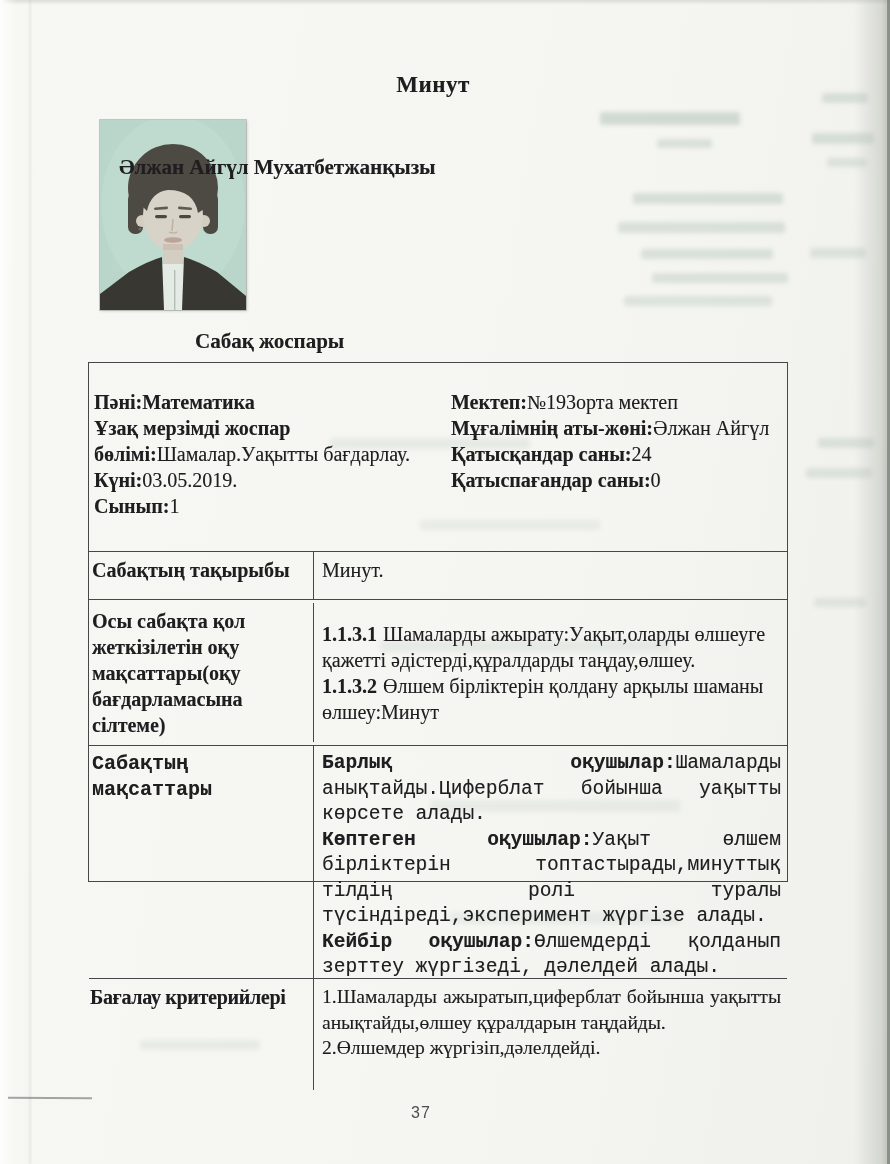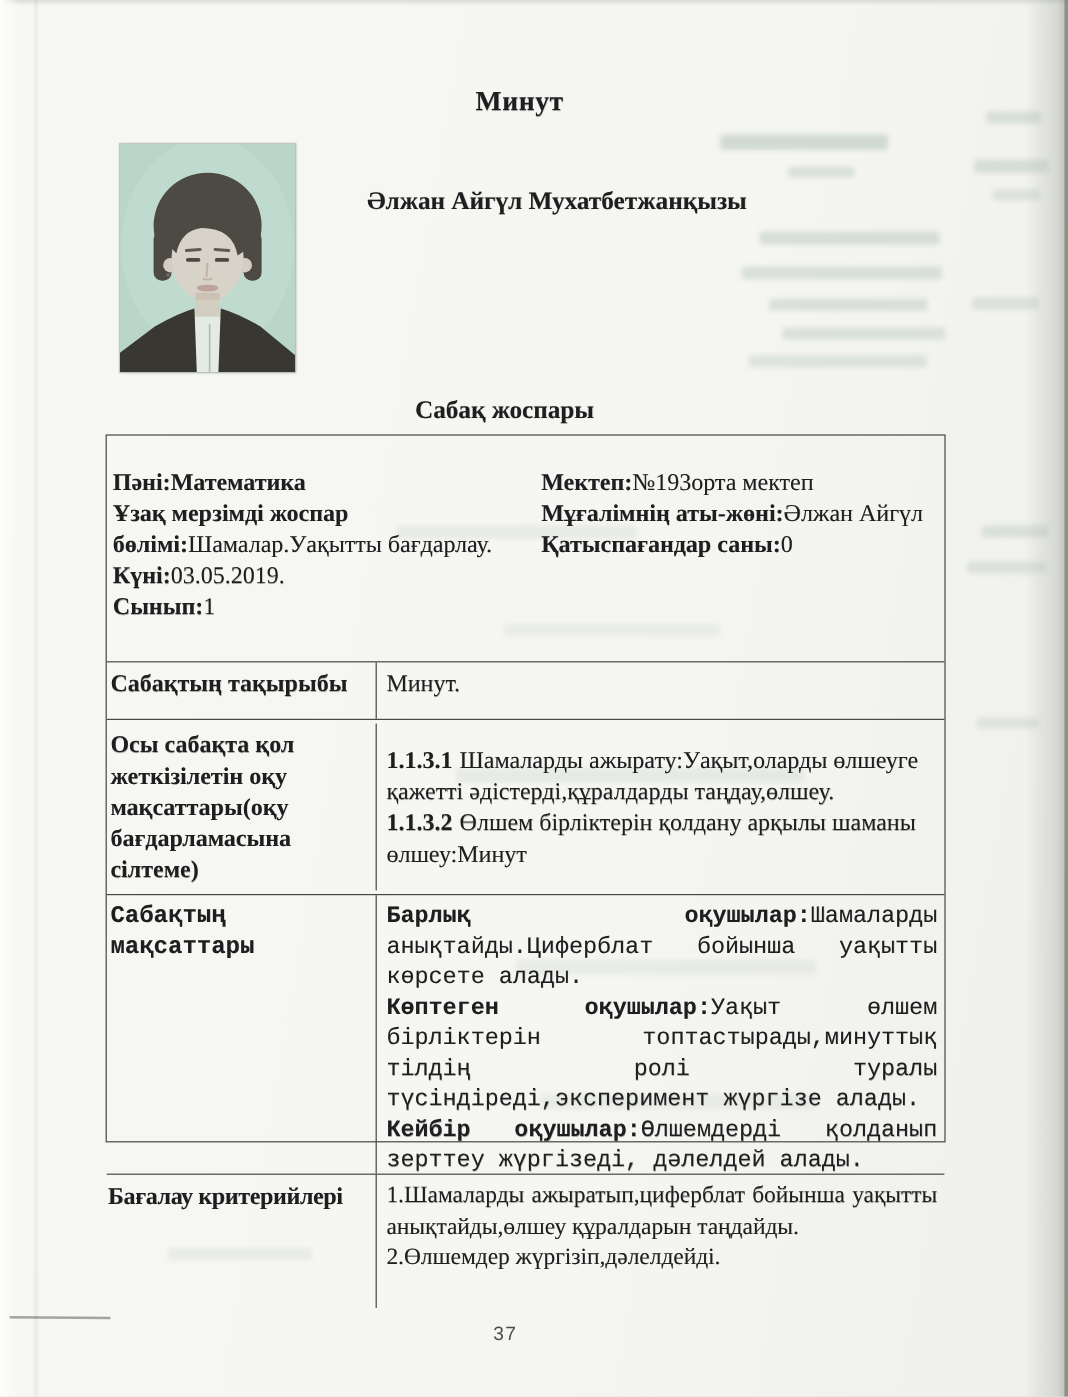--- a/index.html
+++ b/index.html
@@ -16,34 +16,34 @@
   .edge-top{position:absolute;left:0;top:0;width:100%;height:5px;
     background:linear-gradient(#c9ccc6,rgba(200,204,198,0));opacity:.6;}
   .edge-right{position:absolute;right:0;top:0;width:36px;height:100%;
     background:linear-gradient(to right,rgba(160,168,158,0),rgba(150,158,148,.30) 75%,rgba(120,128,118,.45));}
   .edge-right-line{position:absolute;right:0;top:0;width:3px;height:100%;background:#767d74;opacity:.7;}
   .crease{position:absolute;left:29px;top:0;width:2px;height:100%;background:#9a9a95;opacity:.18;filter:blur(1px);}
 
   .doc-title{position:absolute;top:72px;left:3px;width:860px;text-align:center;
     font-size:23px;font-weight:bold;letter-spacing:.5px;
     text-shadow:.3px .3px .6px rgba(30,30,30,.4);}
-  .teacher-name{position:absolute;top:155px;left:119px;width:690px;text-align:center;
+  .teacher-name{position:absolute;top:155px;left:119px;width:690px;
     font-size:21px;font-weight:bold;
     text-shadow:.3px .3px .6px rgba(30,30,30,.4);}
-  .section-heading{position:absolute;top:329px;left:195px;width:300px;text-align:right;
+  .section-heading{position:absolute;top:329px;left:195px;width:300px;text-align:left;
     font-size:21px;font-weight:bold;
     text-shadow:.3px .3px .6px rgba(30,30,30,.4);}
 
   
   .photo{position:absolute;left:100px;top:120px;width:146px;height:190px;
     box-shadow:0 0 0 1px rgba(110,120,112,.35), 1px 1px 3px rgba(90,100,92,.25);}
   .photo svg{display:block;filter:blur(.5px) contrast(.96);}
 
   
-  .tbl{position:absolute;left:88px;top:362px;width:700px;height:590px;
+  .tbl{position:absolute;left:88px;top:362px;width:700px;height:520px;
     border:1.6px solid #47474a;box-sizing:border-box;
     font-size:20px;line-height:26px;
     text-shadow:.3px .3px .5px rgba(35,35,35,.35);}
   .t-row{position:relative;box-sizing:border-box;display:flex;}
   .t-row + .t-row{border-top:1.6px solid #47474a;}
   .r1{height:188px;}
   .r2{height:48px;}
   .r3{height:146px;align-items:center;}
   .r4{height:233px;font-family:Liberation Mono, monospace;}
   .r5{height:112px;}
@@ -148,20 +148,21 @@
       <div class="cell" style="flex:1;position:relative;">
         <div class="info-left">
           <p class="line"><span class="b">Пәні:</span><span class="b">Математика</span></p>
           <p class="line"><span class="b">Ұзақ мерзімді жоспар бөлімі:</span><span>Шамалар.Уақытты бағдарлау.</span></p>
           <p class="line"><span class="b">Күні:</span><span>03.05.2019.</span></p>
           <p class="line"><span class="b">Сынып:</span><span>1</span></p>
         </div>
         <div class="info-right">
           <p class="line"><span class="b">Мектеп:</span><span>№193орта мектеп</span></p>
           <p class="line"><span class="b">Мұғалімнің аты-жөні:</span><span>Әлжан Айгүл</span></p>
+          <p class="line"><span class="b">Қатысқандар саны:</span><span>24</span></p>
           <p class="line"><span class="b">Қатыспағандар саны:</span><span>0</span></p>
         </div>
       </div>
     </div>
 
     <div class="t-row r2">
       <div class="cell head-cell">Сабақтың тақырыбы</div>
       <div class="cell val-cell">Минут.</div>
     </div>
 

